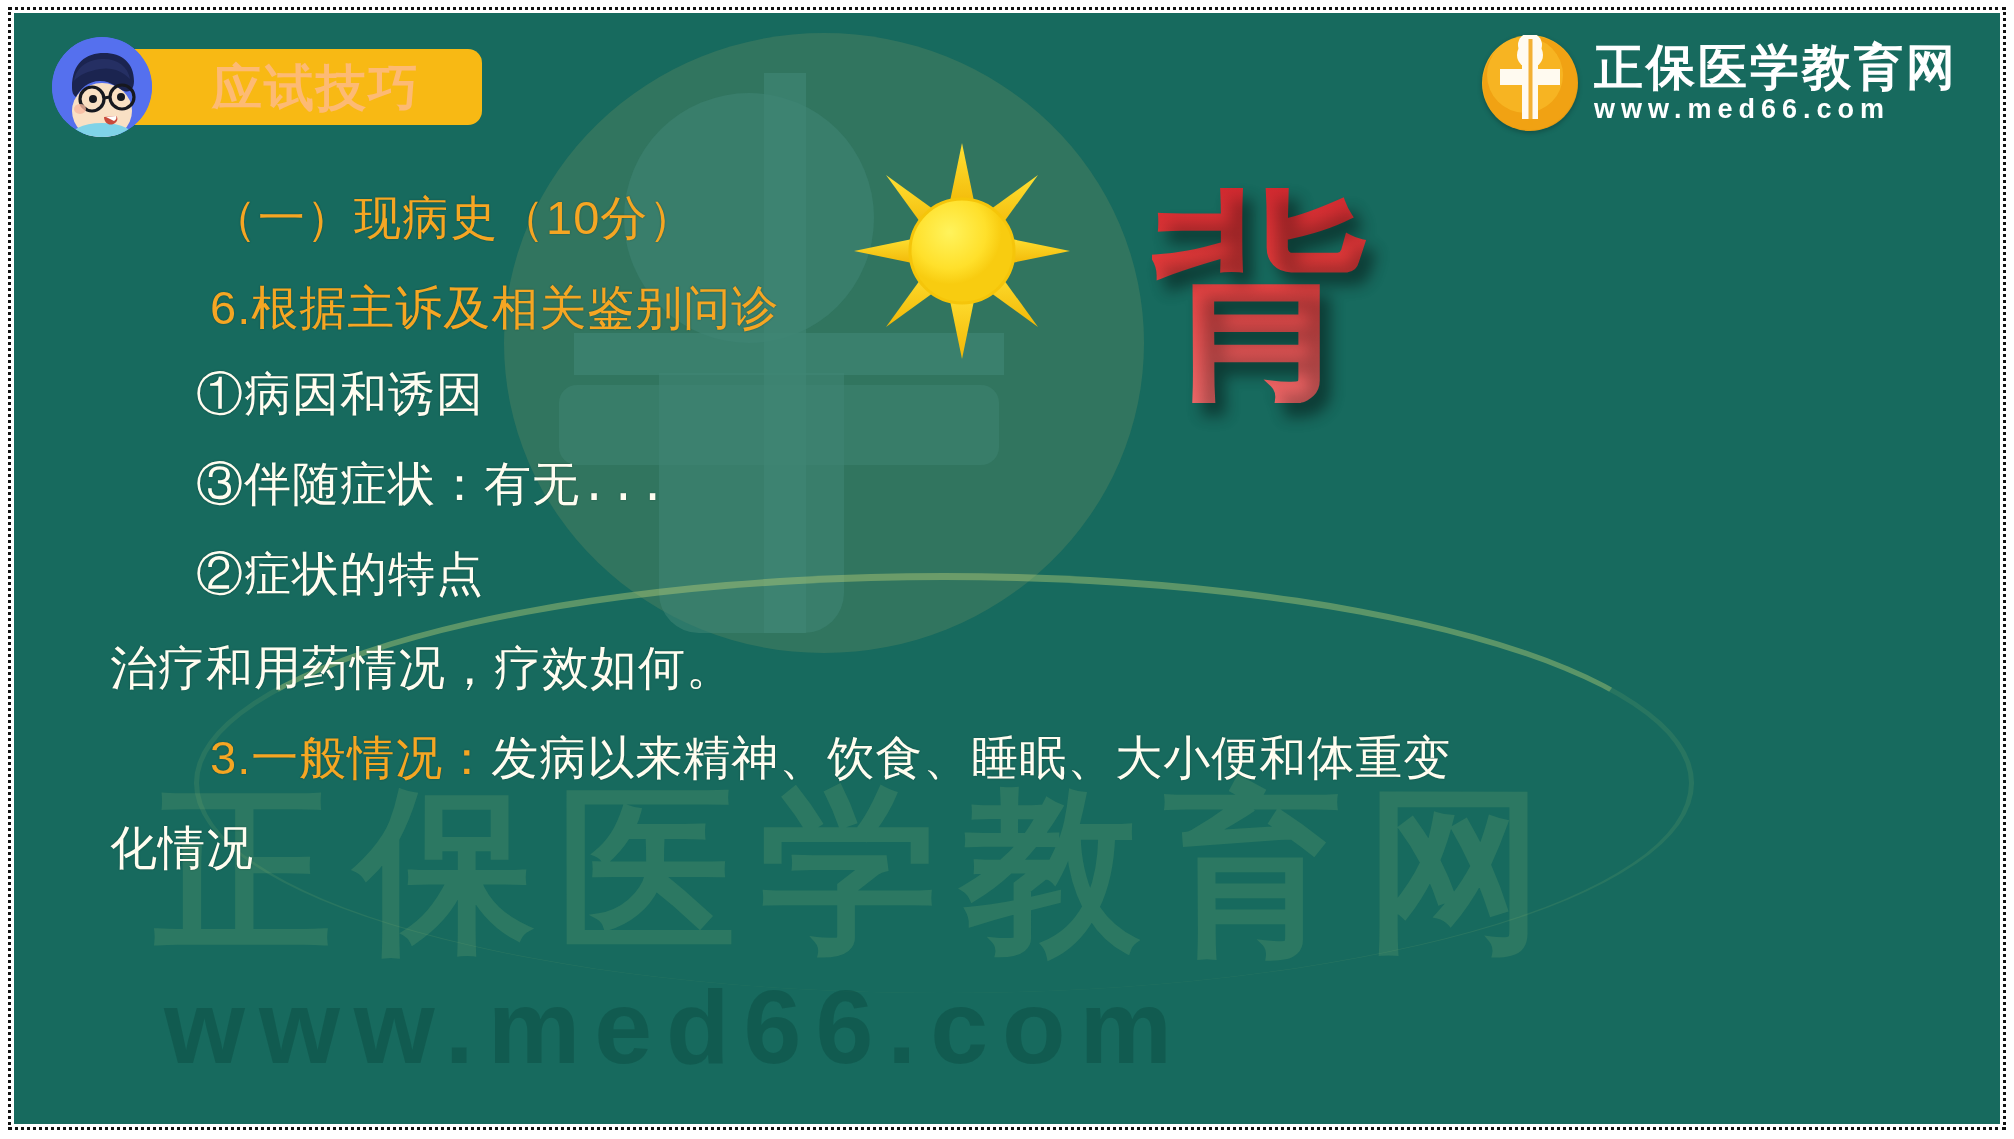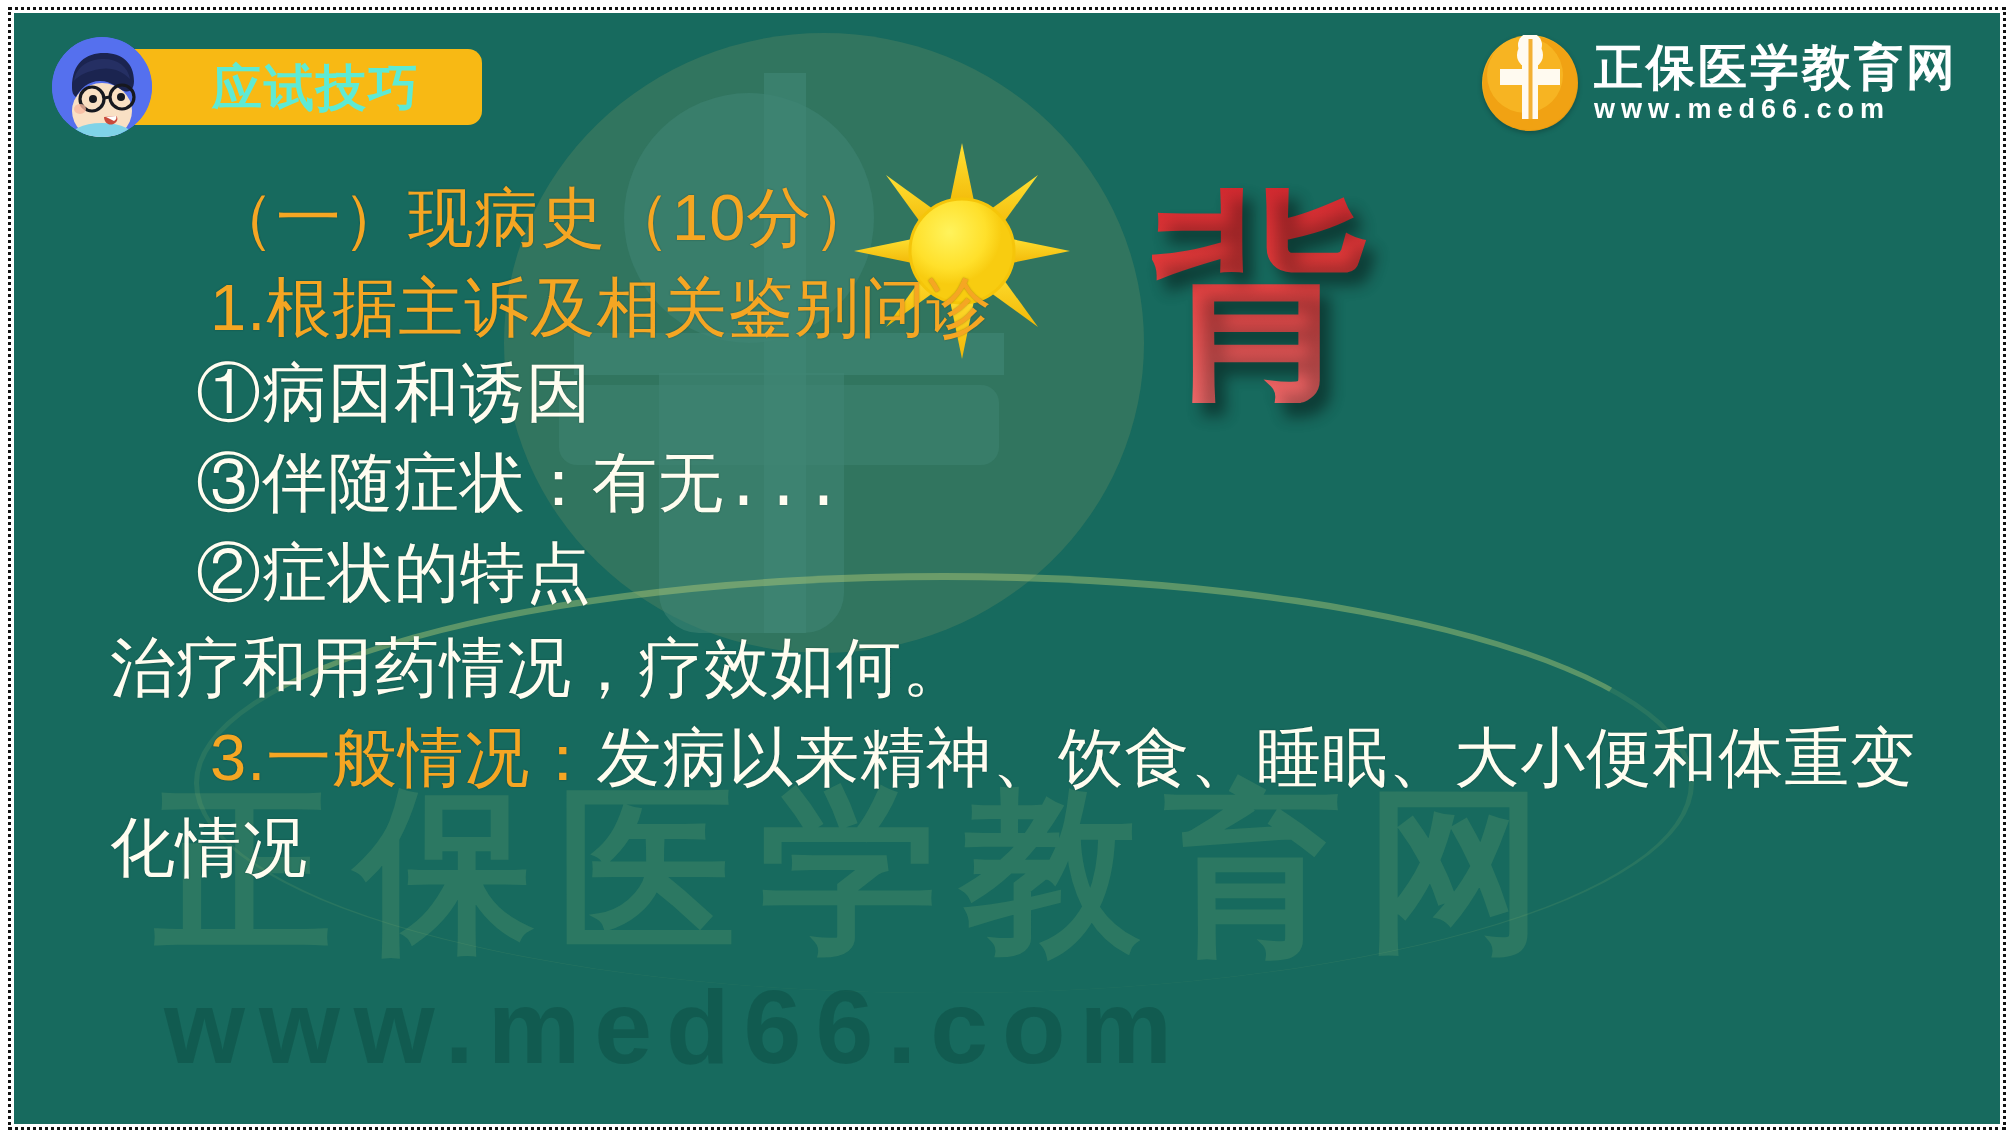--- a/index.html
+++ b/index.html
@@ -157,21 +157,21 @@
     border-bottom-right-radius: 14px;
   }
   #badge-label {
     position: absolute;
     left: 160px;
     top: 14px;
     height: 62px;
     line-height: 62px;
     font-size: 50px;
     font-weight: 700;
-    color: #5eead4;
+    color: #fdba74;
     letter-spacing: 2px;
     z-index: 3;
     white-space: nowrap;
   }
   #avatar {
     position: relative;
     width: 100px;
     height: 100px;
     border-radius: 50%;
     background: #5570ee;
@@ -258,21 +258,21 @@
 
   
   #body-text {
     position: absolute;
     left: 96px;
     top: 160px;
     width: 1560px;
     z-index: 9;
   }
   .line {
-    font-size: 65px;
+    font-size: 47px;
     line-height: 90px;
     color: #fffdf0;
     white-space: nowrap;
     text-shadow: 0 0 2px rgba(0,0,0,.30);
     letter-spacing: 1px;
   }
   .orange { color: #f5a623; }
   .ind-1 { padding-left: 100px; }
   .ind-2 { padding-left: 86px; font-family: Liberation Mono, monospace; }
   .ind-0 { padding-left: 0px; }
@@ -363,21 +363,21 @@
   </div>
 
   <div id="bei-shadow">背</div>
   <div id="bei">背</div>
 
   <div id="body-text">
     <div class="line ind-1">
       <span class="orange">（一）现病史（10分）</span>
     </div>
     <div id="lines-host">
-            <div class="line ind-1"><span class="orange">1.根据主诉及相关鉴别问诊</span></div>
+            <div class="line ind-1"><span class="orange">6.根据主诉及相关鉴别问诊</span></div>
             <div class="line ind-2"><span>①病因和诱因</span></div>
             <div class="line ind-2"><span>③伴随症状：有无...</span></div>
             <div class="line ind-2"><span>②症状的特点</span></div>
             <div class="line ind-0"><span>治疗和用药情况，疗效如何。</span></div>
             <div class="line ind-1"><span class="orange">3.一般情况：</span><span>发病以来精神、饮食、睡眠、大小便和体重变</span></div>
             <div class="line ind-0"><span>化情况</span></div>
           </div>
   </div>
 
 </div>

